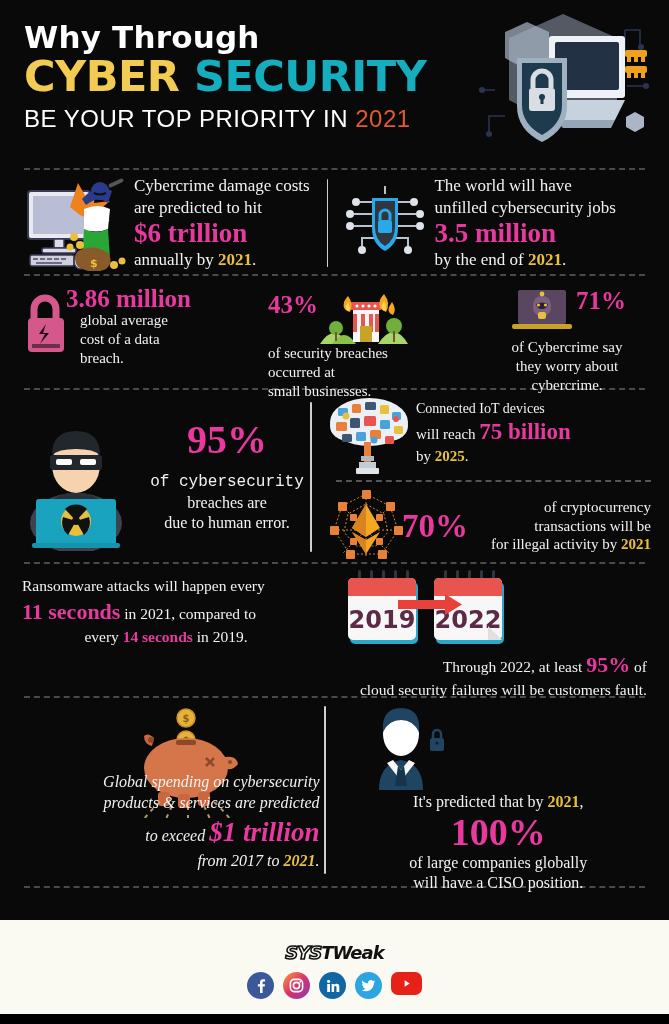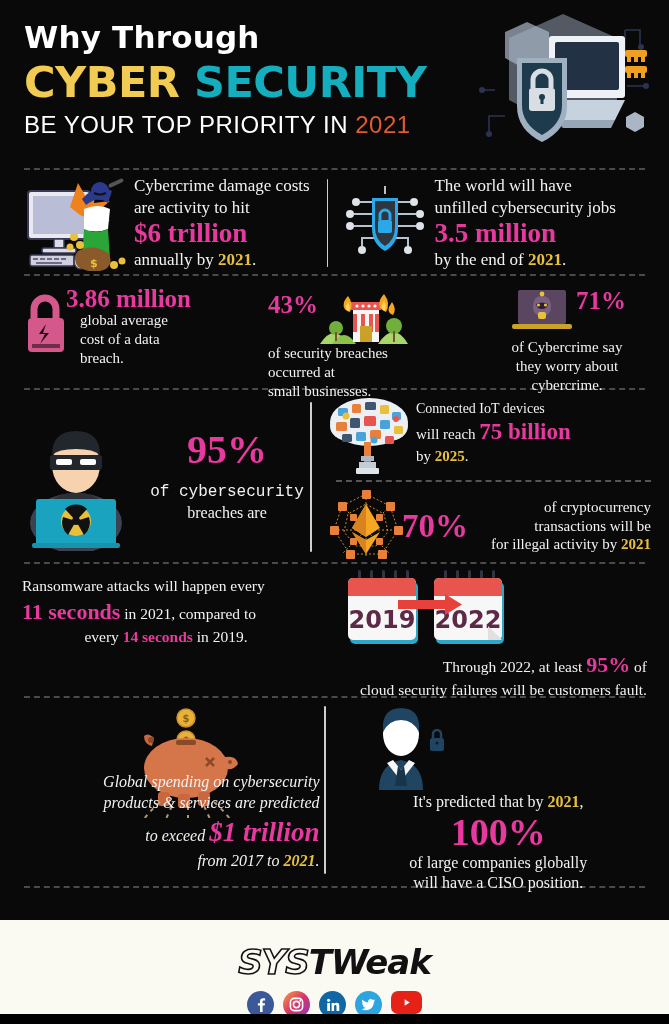--- a/index.html
+++ b/index.html
@@ -7,21 +7,21 @@
     width:669px;height:1024px;overflow:hidden;
     font-family:"Liberation Serif", serif;
     background:#0a0a0a;
   }
   .page{position:relative;width:669px;height:1024px;background:#090909;overflow:hidden;}
 
   
   .header{position:relative;height:168px;}
   .title-block{position:absolute;left:24px;top:22px;}
   .t-line1{font-family:"DejaVu Sans", sans-serif;font-weight:bold;font-size:31px;color:#ffffff;letter-spacing:0.2px;line-height:1;}
-  .t-line2{font-family:"DejaVu Sans", sans-serif;font-weight:bold;font-size:43px;line-height:1.08;margin-top:6px;letter-spacing:-0.5px;}
+  .t-line2{font-family:"DejaVu Sans", sans-serif;font-weight:bold;font-size:43px;line-height:1.08;letter-spacing:-0.5px;}
   .t-cyber{color:#F2CB52;}
   .t-security{color:#14AEBE;}
   .t-line3{font-family:"Liberation Sans", sans-serif;font-weight:normal;font-size:24px;color:#ffffff;margin-top:6px;letter-spacing:0.5px;}
   .t-year{color:#E05A33;}
 
   
   .hero-art{position:absolute;right:14px;top:8px;width:180px;height:152px;}
 
   
   .dash{height:0;border-top:2px dashed #4a4a4a;margin:0 24px;}
@@ -58,21 +58,21 @@
   .row4{padding:6px 22px 4px 22px;height:132px;box-sizing:border-box;position:relative;}
   .r4-txt{font-size:15.5px;line-height:1.35;}
 
   
   .row5{display:flex;padding:8px 18px;height:188px;box-sizing:border-box;}
   .r5-left{flex:1;position:relative;display:flex;align-items:flex-end;}
   .r5-right{flex:1;position:relative;padding-left:20px;}
 
   
   .footer{position:absolute;left:0;bottom:0;width:669px;height:104px;background:#FAF9F2;}
-  .logo{width:100%;text-align:center;padding-top:22px;font-family:"DejaVu Sans", sans-serif;font-weight:bold;font-style:italic;font-size:34px;letter-spacing:-1px;}
+  .logo{width:100%;text-align:center;padding-top:22px;font-family:"DejaVu Sans", sans-serif;font-weight:bold;font-style:italic;font-size:18px;letter-spacing:-1px;}
   .logo .sys{color:#FAF9F2;-webkit-text-stroke:1.6px #111;}
   .logo .tweak{color:#111;}
   .socials{display:flex;justify-content:center;gap:9px;margin-top:9px;}
   .soc{width:27px;height:27px;border-radius:50%;display:flex;align-items:center;justify-content:center;color:#fff;font-family:"DejaVu Sans", sans-serif;font-weight:bold;font-size:14px;}
   .soc.fb{background:#3b5998;}
   .soc.ig{background:linear-gradient(135deg,#f9a03c,#d6336c,#8a3ab9);}
   .soc.li{background:#1067a4;}
   .soc.tw{background:#2ca5e0;}
   .soc.yt{background:#e62117;border-radius:7px;width:31px;height:23px;}
   .bottombar{position:absolute;left:0;bottom:0;width:669px;height:10px;background:#000;}
@@ -182,21 +182,21 @@
               <circle cx="52" cy="62" r="4"></circle>
               <circle cx="58" cy="70" r="4"></circle>
               <circle cx="92" cy="90" r="4"></circle>
               <circle cx="100" cy="86" r="3.5"></circle>
               <circle cx="48" cy="72" r="3.5"></circle>
             </g>
         </svg>
       </div>
       <div style="flex:1;padding-left:4px;">
         <div class="txt r1-txt">Cybercrime damage costs</div>
-        <div class="txt r1-txt">are activity to hit</div>
+        <div class="txt r1-txt">are predicted to hit</div>
         <div class="big r1-big">$6 trillion</div>
         <div class="txt r1-txt"><span>annually by </span><span class="yr">2021</span><span>.</span></div>
       </div>
     </div>
 
     <div class="vrule" style="height:88px;"></div>
 
     <div class="r1-right">
       <div style="flex:0 0 86px;">
         <svg viewBox="0 0 86 86" width="86" height="86">
@@ -348,20 +348,21 @@
           <path d="M58 118 L47 106 a16 16 0 0 1 22 0 z" fill="#111"></path>
           <path d="M58 118 L50 132 a16 16 0 0 1 -5 -18 z" fill="#111"></path>
           <path d="M58 118 L71 114 a16 16 0 0 1 -5 18 z" fill="#111"></path>
           <rect x="14" y="140" width="88" height="5" rx="2" fill="#1694ae"></rect>
         </svg>
       </div>
       <div style="flex:1;padding-left:10px;">
         <div class="big r3-95">95%</div>
         <div class="r3-cap" style="margin-top:12px;font-family:Liberation Mono, monospace;">of cybersecurity</div>
         <div class="r3-cap">breaches are</div>
+        <div class="r3-cap">due to human error.</div>
       </div>
     </div>
 
     <div class="vrule" style="height:150px;margin-top:6px;"></div>
 
     <div class="r3-right">
       <div style="display:flex;align-items:flex-start;height:78px;">
         <div style="flex:0 0 82px;">
           <svg viewBox="0 0 82 80" width="82" height="80">
             <ellipse cx="41" cy="26" rx="39" ry="24" fill="#eceff3"></ellipse>

